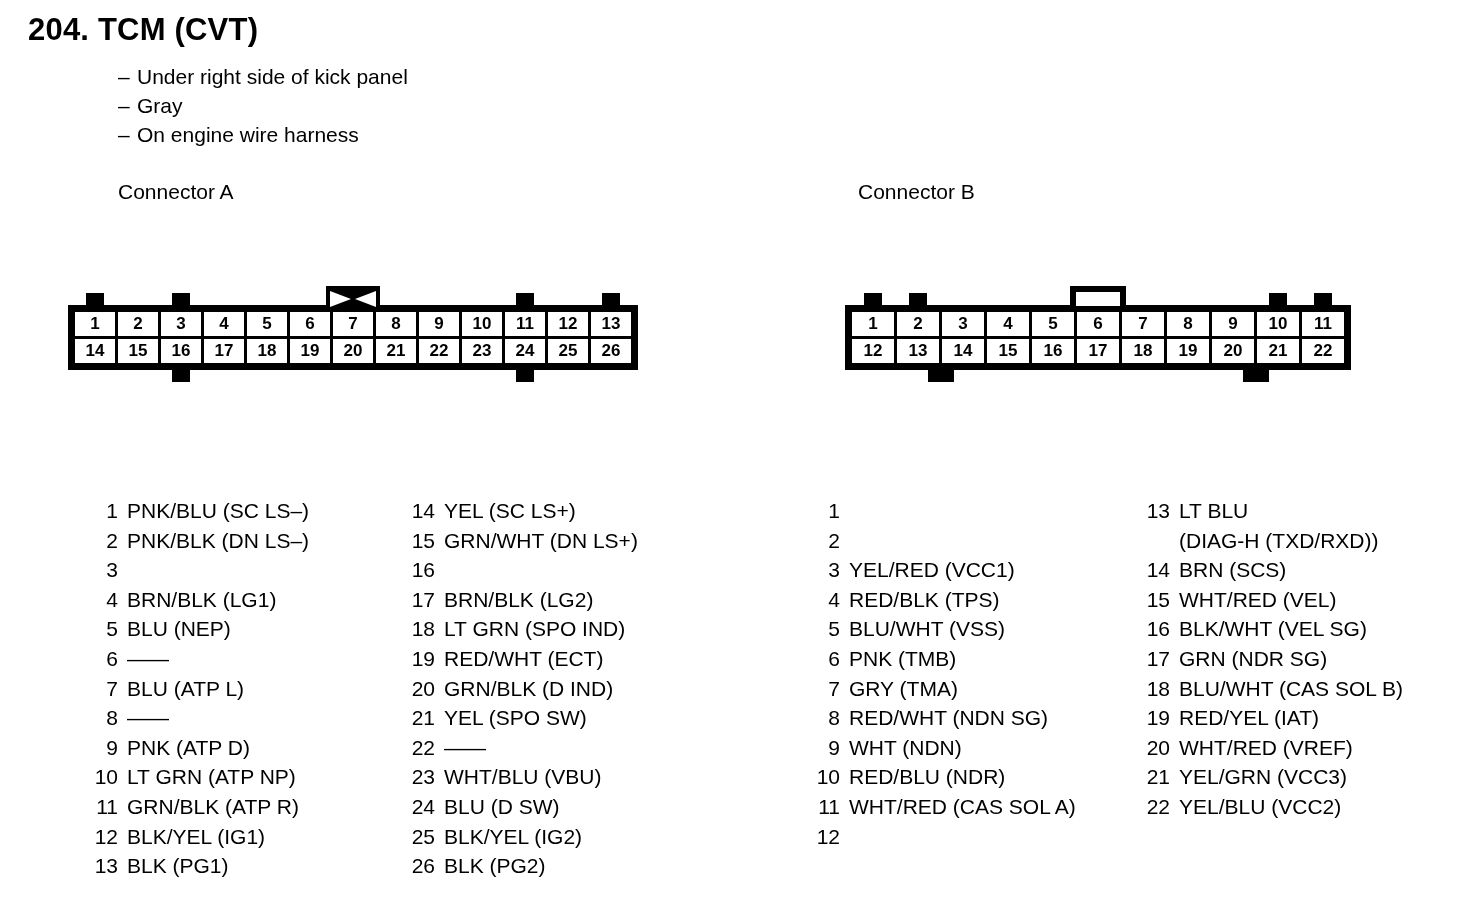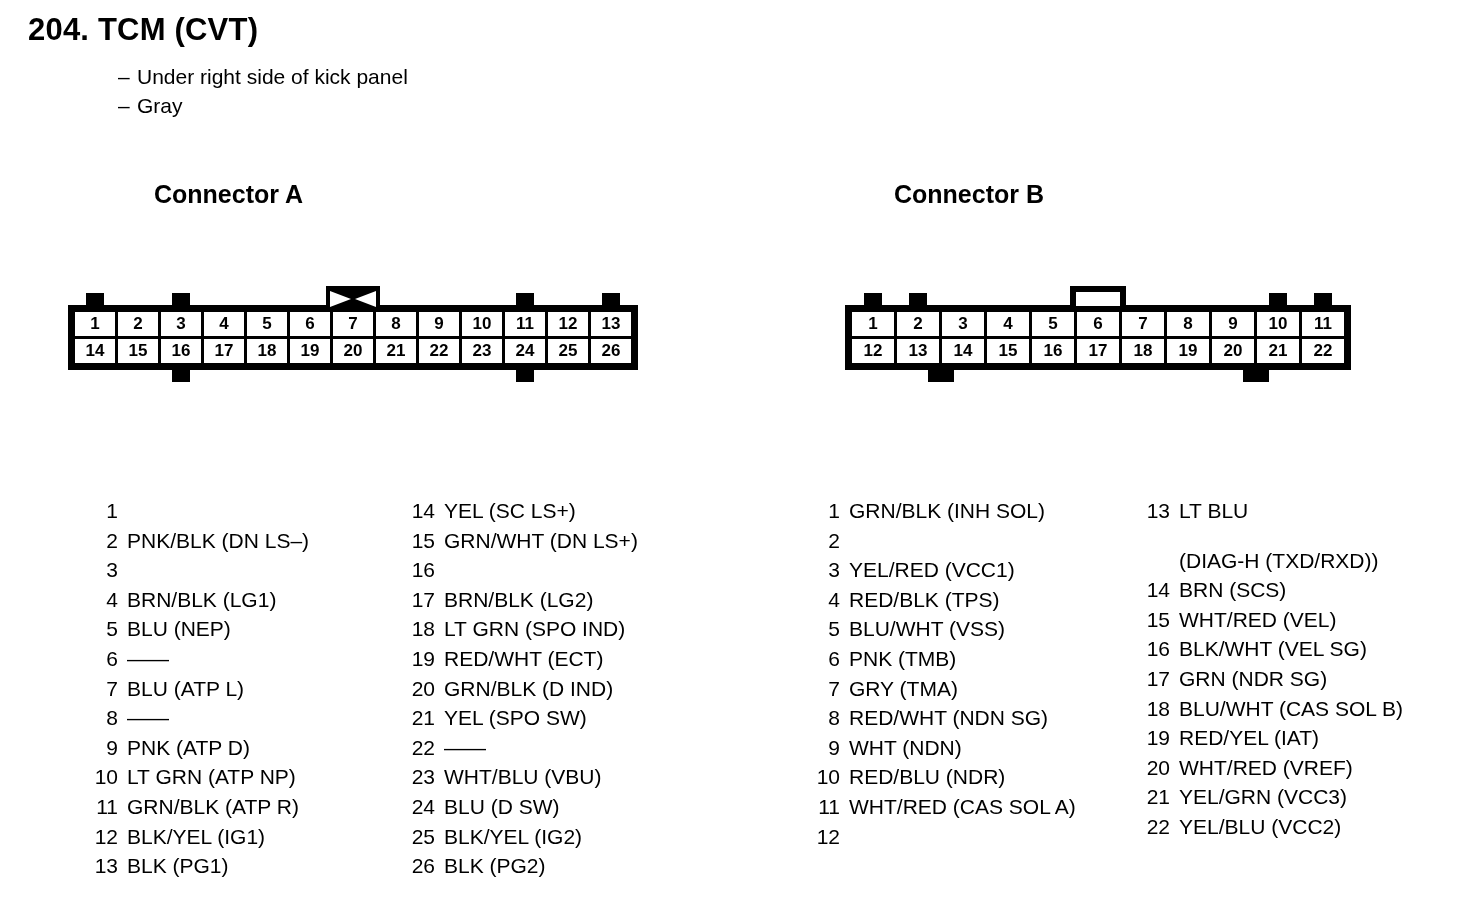--- a/index.html
+++ b/index.html
@@ -32,24 +32,23 @@
     top: 62px;
     font-size: 21px;
     line-height: 29px;
   }
   .desc-line { white-space: nowrap; }
   .desc-dash { display: inline-block; width: 19px; }
 
   
   .connector-heading {
     position: absolute;
-    font-size: 25px;
-    font-weight: bold;
+    font-size: 21px;
+    font-weight: normal;
     white-space: nowrap;
-    margin-left: 36px;
   }
   #heading-a { left: 118px; top: 180px; }
   #heading-b { left: 858px; top: 180px; }
 
   
   .connector {
     position: absolute;
   }
   #connector-a-diagram { left: 68px; top: 305px; }
   #connector-b-diagram { left: 845px; top: 305px; }
@@ -126,39 +125,41 @@
   .pin-num {
     width: 30px;
     text-align: right;
     flex: 0 0 auto;
   }
   .pin-desc {
     padding-left: 9px;
   }
   .pin-desc .cont {
     display: block;
-    margin-top: 20px;
   }
 
   #list-a-col1 { left: 88px;  top: 496px; }
   #list-a-col2 { left: 405px; top: 496px; }
   #list-b-col1 { left: 810px; top: 496px; }
   #list-b-col2 { left: 1140px; top: 496px; }
 </style>
 </head>
 <body>
 
 <div id="page-title">204. TCM (CVT)</div>
 
 <div id="desc-list">
   <div class="desc-line">
     <span class="desc-dash">–</span><span>Under right side of kick panel</span>
   </div>
   <div class="desc-line">
     <span class="desc-dash">–</span><span>Gray</span>
+  </div>
+  <div class="desc-line">
+    <span class="desc-dash">–</span><span>On engine wire harness</span>
   </div>
 </div>
 
 <div class="connector-heading" id="heading-a">Connector A</div>
 <div class="connector-heading" id="heading-b">Connector B</div>
 
 <div class="connector" id="connector-a-diagram">
   <div class="shell" id="shell-a">
     <div class="pin-grid" id="grid-a">
         <div class="pin-row">
@@ -230,20 +231,21 @@
           <div class="pin-cell" style="width: 42px;">21</div>
           <div class="pin-cell" style="width: 42px;">22</div>
         </div>
       </div>
   <div class="tab tab-top" style="width: 18px; left: 12px;"></div><div class="tab tab-top" style="width: 18px; left: 57px;"></div><div class="tab tab-top" style="width: 18px; left: 417px;"></div><div class="tab tab-top" style="width: 18px; left: 462px;"></div><div class="tab tab-bottom" style="width: 26px; left: 75.5px;"></div><div class="tab tab-bottom" style="width: 26px; left: 390.5px;"></div><div class="latch latch-open" style="width: 56px; left: 218px;"></div></div>
 </div>
 
 <div class="pin-list" id="list-a-col1">
     <div class="pin-entry">
       <span class="pin-num">1</span>
+      <span class="pin-desc">PNK/BLU (SC LS–)</span>
     </div>
     <div class="pin-entry">
       <span class="pin-num">2</span>
       <span class="pin-desc">PNK/BLK (DN LS–)</span>
     </div>
     <div class="pin-entry">
       <span class="pin-num">3</span>
     </div>
     <div class="pin-entry">
       <span class="pin-num">4</span>
@@ -335,21 +337,20 @@
       <span class="pin-desc">BLK/YEL (IG2)</span>
     </div>
     <div class="pin-entry">
       <span class="pin-num">26</span>
       <span class="pin-desc">BLK (PG2)</span>
     </div>
   </div>
 <div class="pin-list" id="list-b-col1">
     <div class="pin-entry">
       <span class="pin-num">1</span>
-      <span class="pin-desc">GRN/BLK (INH SOL)</span>
     </div>
     <div class="pin-entry">
       <span class="pin-num">2</span>
     </div>
     <div class="pin-entry">
       <span class="pin-num">3</span>
       <span class="pin-desc">YEL/RED (VCC1)</span>
     </div>
     <div class="pin-entry">
       <span class="pin-num">4</span>

